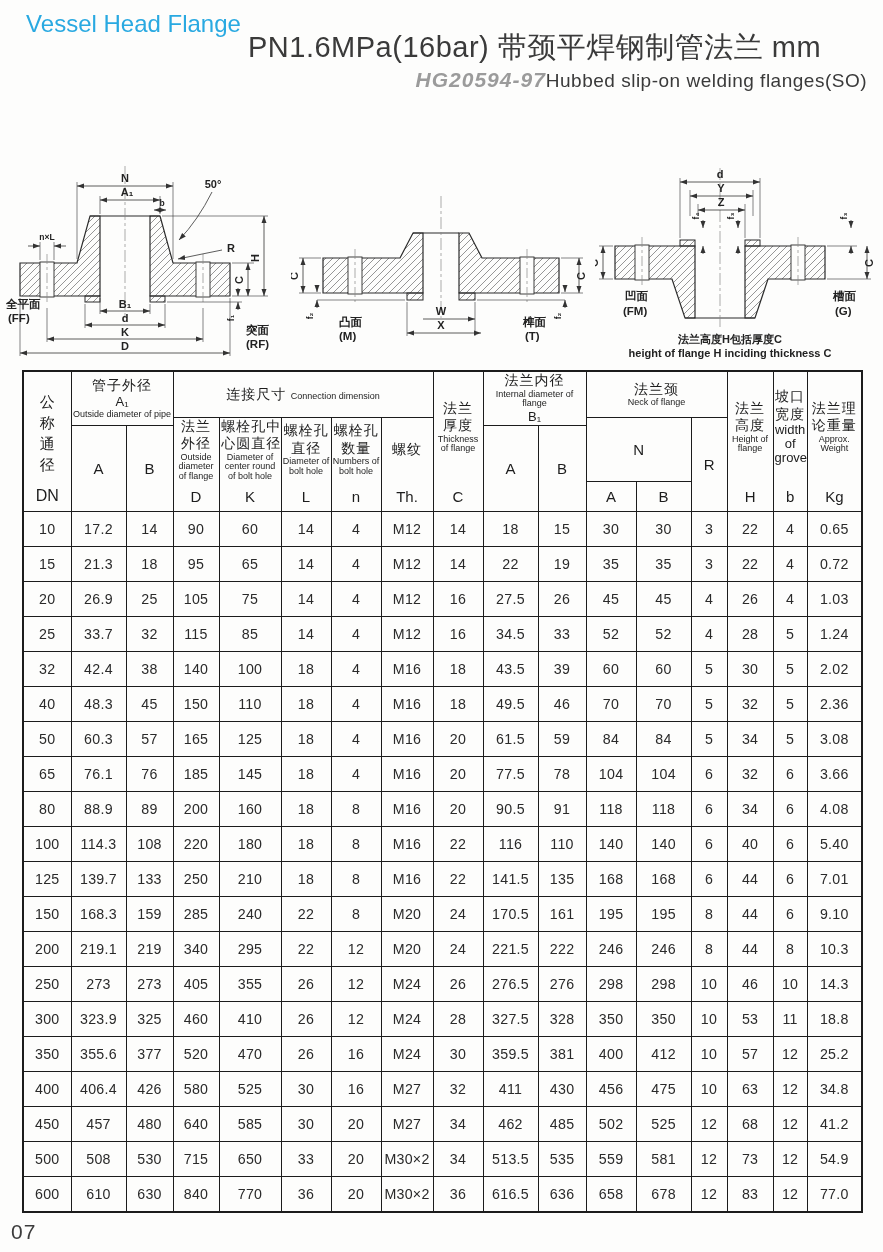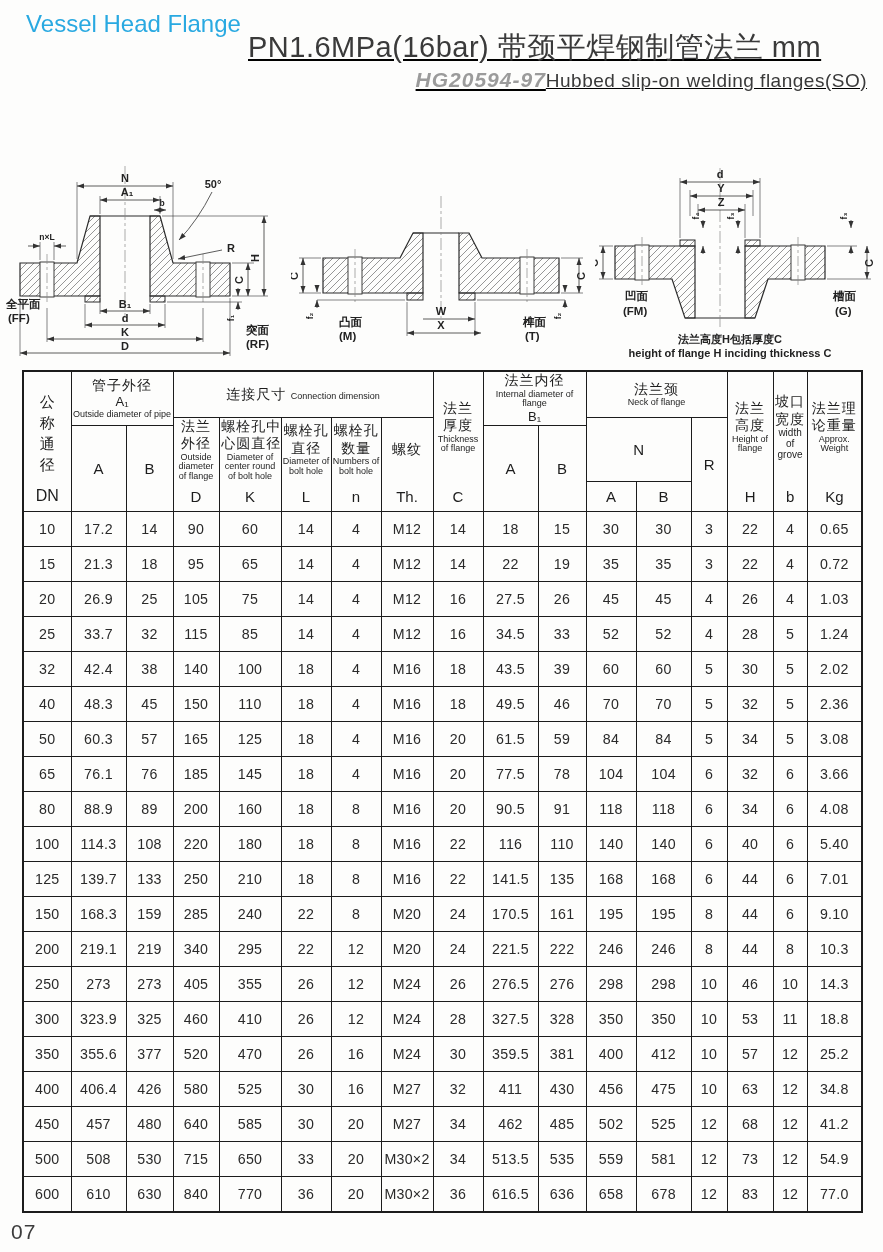--- a/index.html
+++ b/index.html
@@ -7,21 +7,21 @@
   body { font-family:"Liberation Sans", sans-serif; }
   .page {
     position:relative; width:883px; height:1252px; margin:0 auto;
     background:#fdfdfc; overflow:hidden;
   }
   
   .hdr { position:absolute; top:0; left:0; width:100%; height:150px; }
   .logo { position:absolute; top:8px; left:26px; width:215px; text-align:center; }
   .logo-1 { font-size:34px; font-weight:bold; font-style:italic; letter-spacing:-1px; color:#29a9e1; }
   .logo-2 { font-size:24px; color:#29a9e1; letter-spacing:0px; margin-top:2px; }
-  .titleblock { position:absolute; top:28px; left:248px; right:16px;text-decoration:underline; }
+  .titleblock { position:absolute; top:28px; left:248px; right:16px; }
   .title-main { font-size:29px; color:#3a3a3a; letter-spacing:0.5px; white-space:nowrap; }
   .title-sub { display:flex; justify-content:flex-end; align-items:baseline; }
   .std-no { font-size:21px; font-weight:bold; font-style:italic; color:#9b9b9b; letter-spacing:1px; }
   .title-en { font-size:19px; color:#3a3a3a; letter-spacing:0.5px; }
   
   .drawings { position:absolute; top:158px; left:0; width:883px; height:212px;
               display:flex; justify-content:space-between; padding:0 6px; }
   svg text { font-family:"Liberation Sans", sans-serif; fill:#222; }
   .dim { font-size:11px; font-weight:bold; }
   .dimS { font-size:8.5px; font-weight:bold; }
@@ -317,21 +317,21 @@
         <th colspan="3">
           <div class="cn">法兰颈</div>
           <div class="en">Neck of flange</div>
         </th>
         <th rowspan="3">
           <div class="cn cnWrap" style="width:2.5em">法兰高度</div>
           <div class="en">Height of flange</div>
         </th>
         <th rowspan="3">
           <div class="cn cnWrap" style="width:2.2em">坡口宽度</div>
-          <div class="en" style="font-size:10px">width of grove</div>
+          <div class="en" style="font-size:13px">width of grove</div>
         </th>
         <th rowspan="3">
           <div class="cn cnWrap" style="width:3.5em">法兰理论重量</div>
           <div class="en">Approx. Weight</div>
         </th>
       </tr>
       <tr class="hr2">
         <th rowspan="2">
           <div class="cn cnWrap" style="width:2.4em">法兰外径</div>
           <div class="en">Outside diameter of flange</div>

